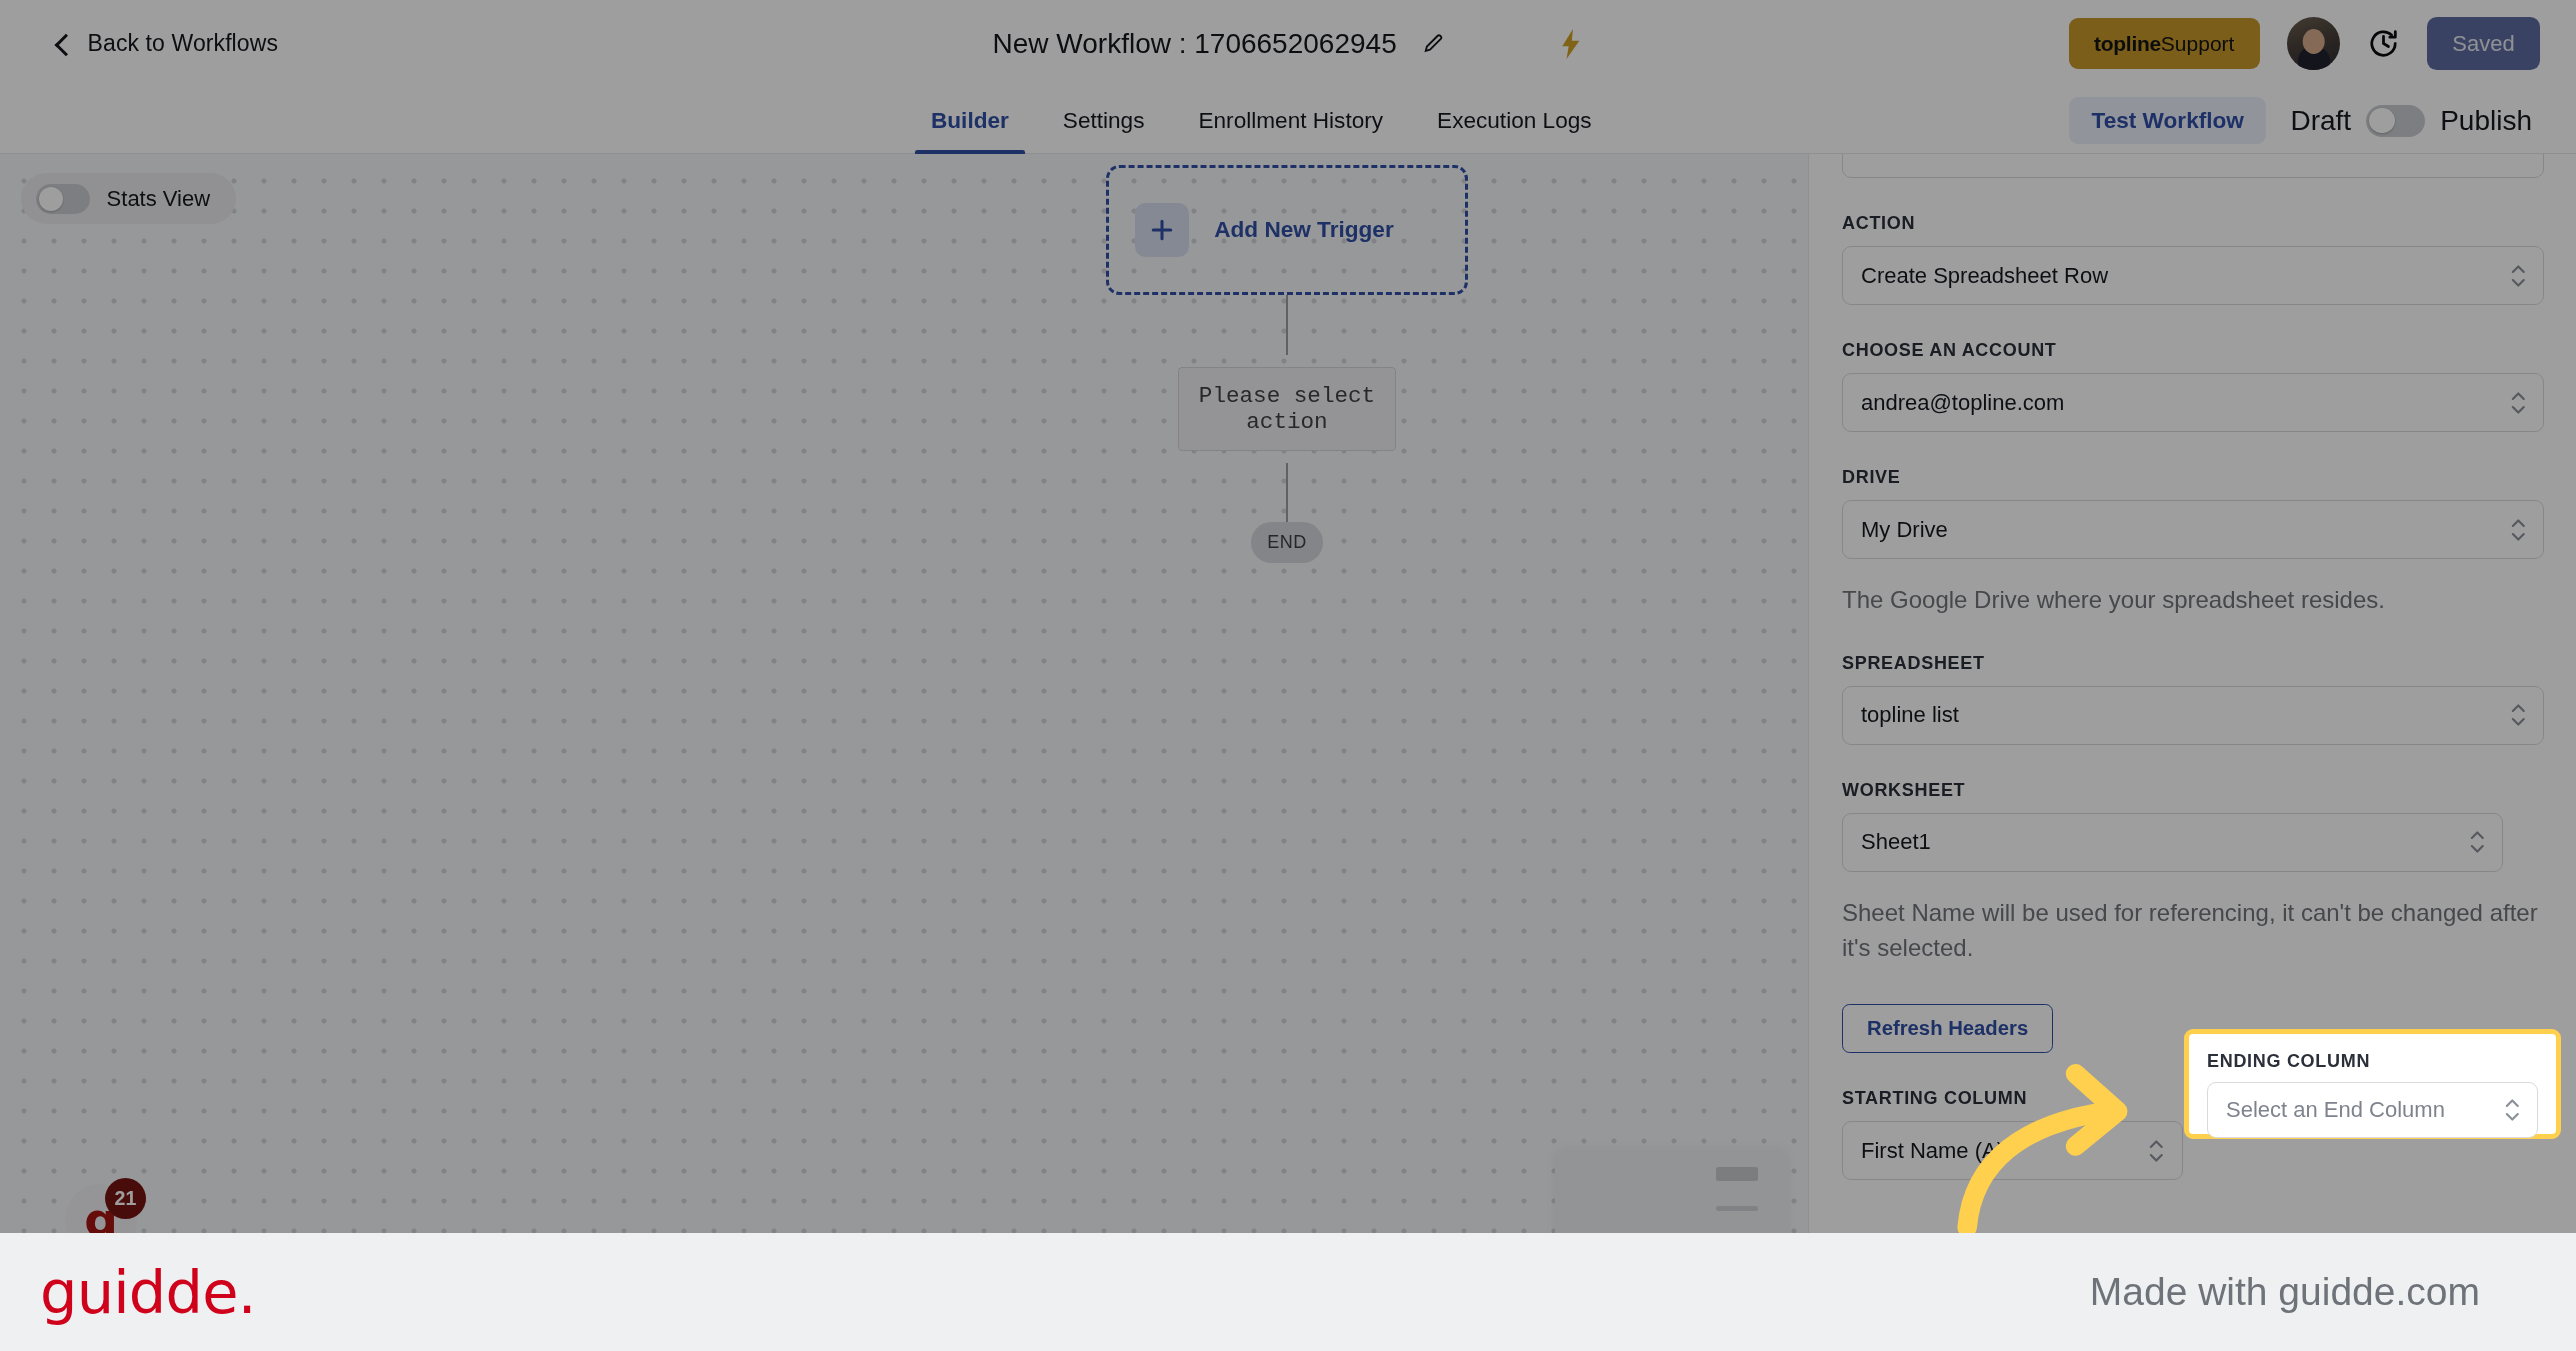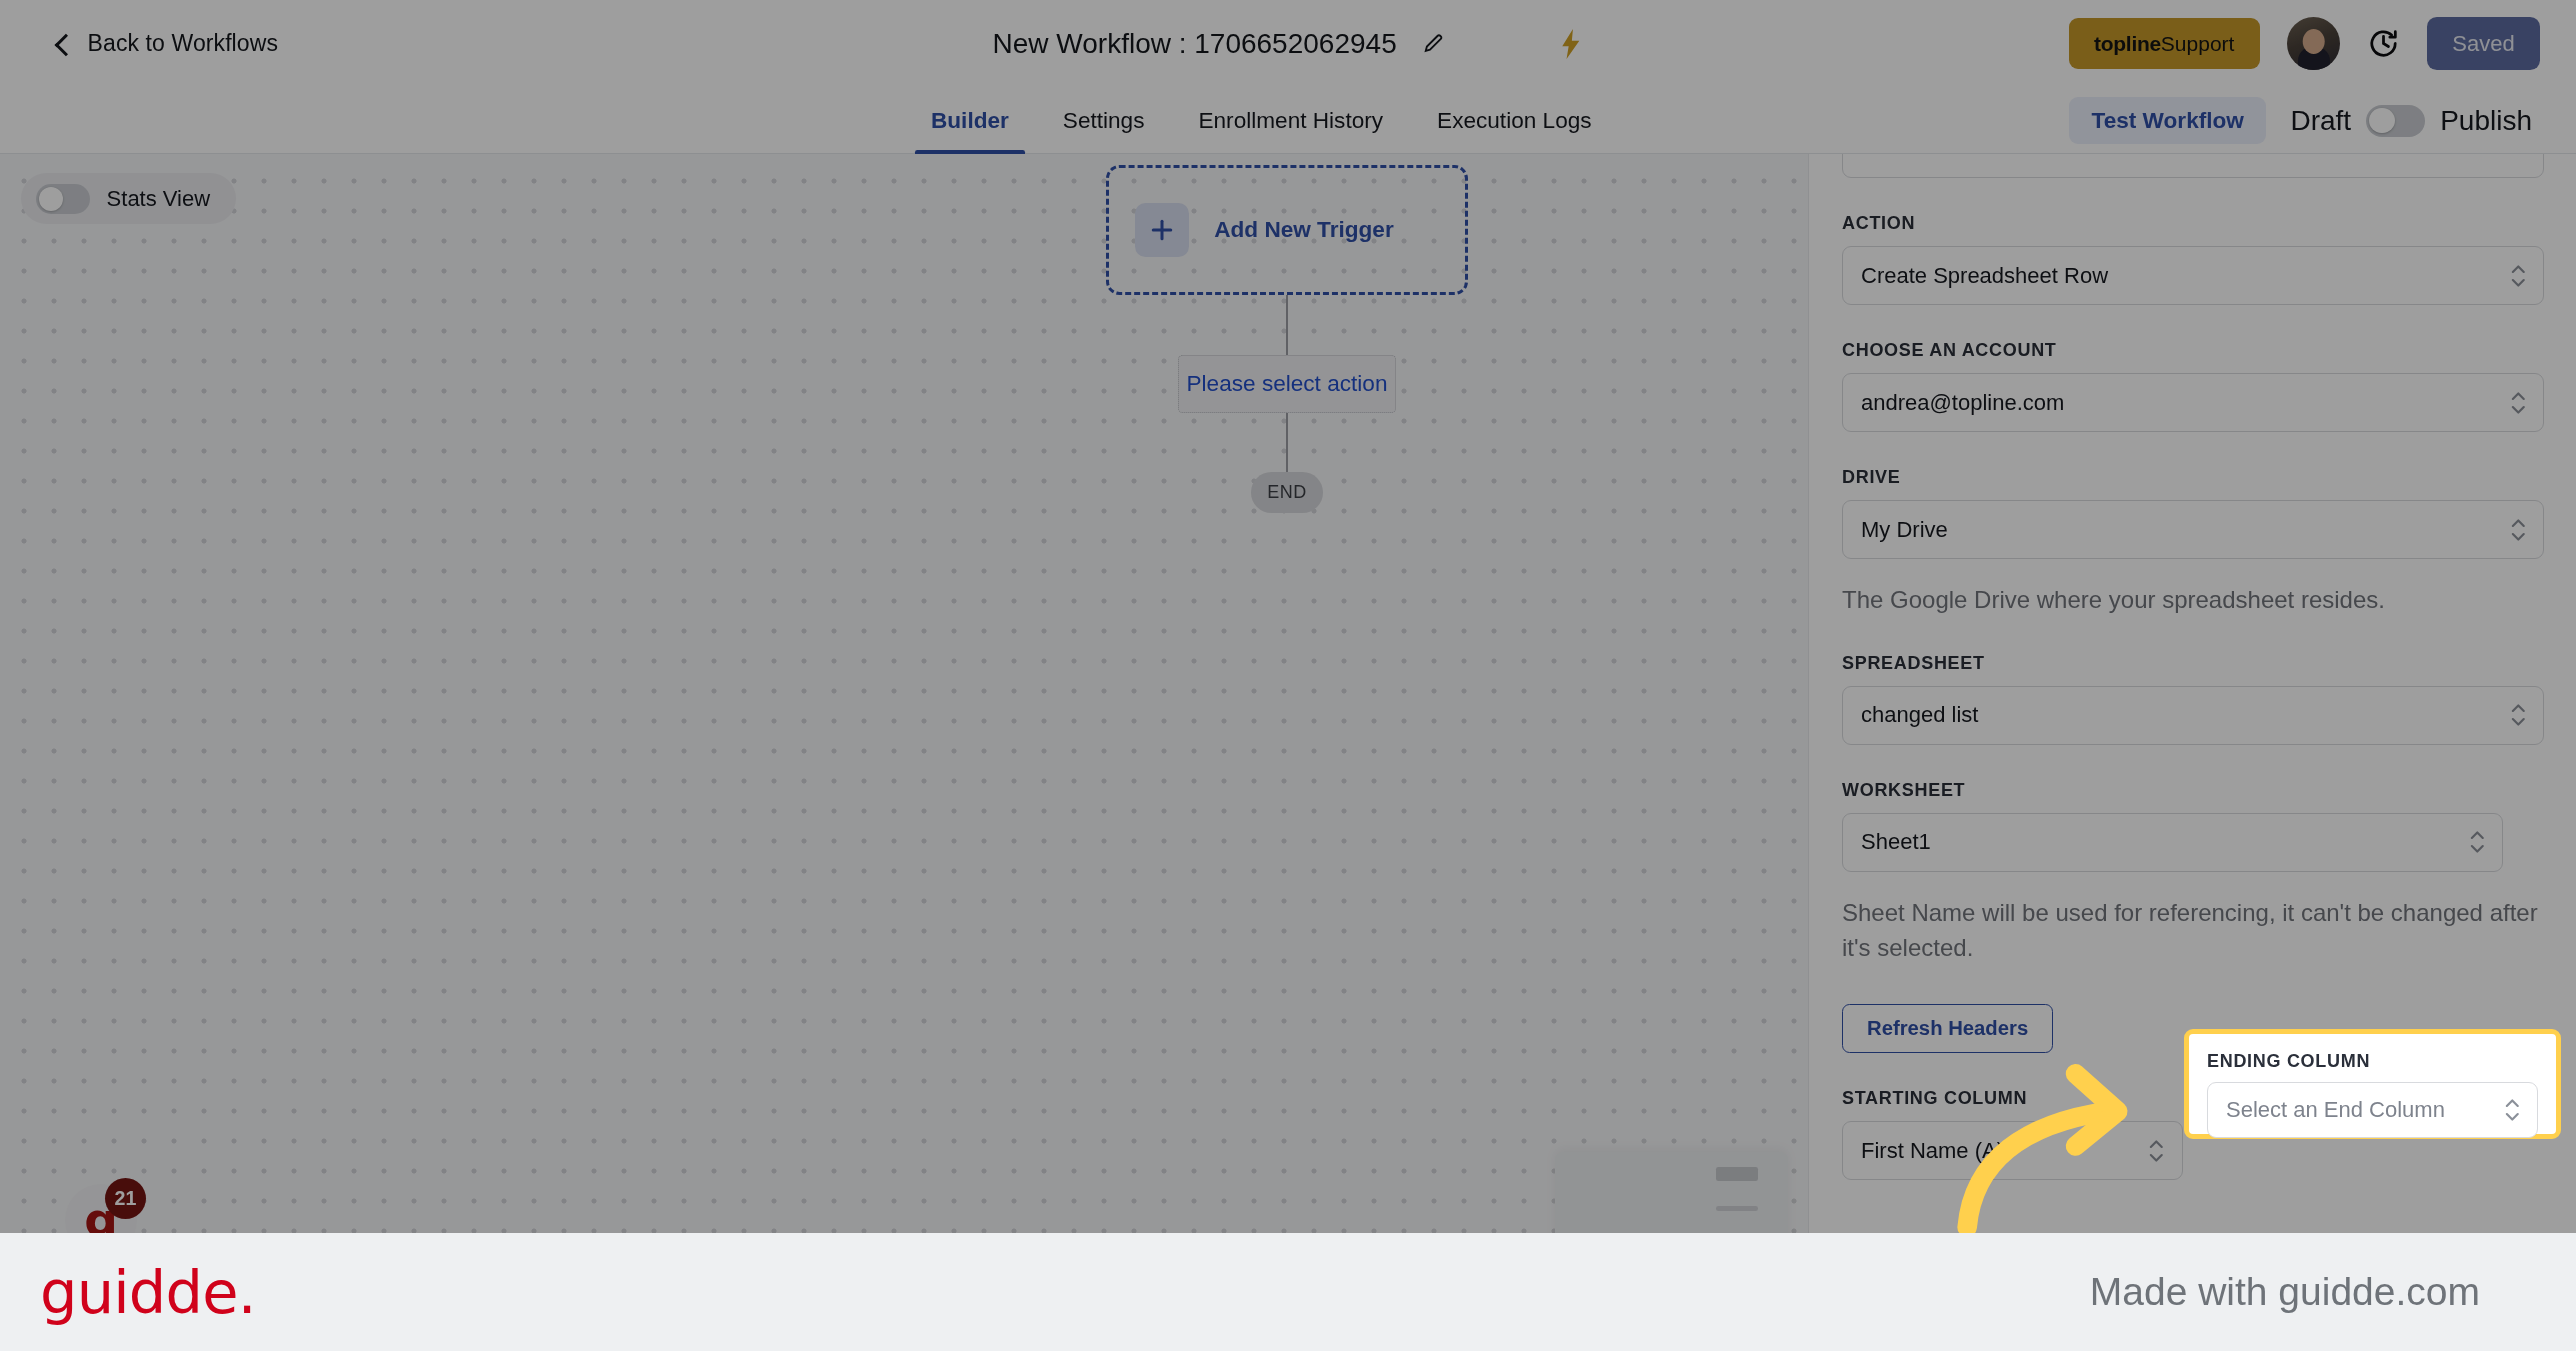--- a/index.html
+++ b/index.html
@@ -165,25 +165,25 @@
     background: #d6ddf0; display: flex; align-items: center; justify-content: center;
     flex: 0 0 auto;
   }
   .plus-tile svg { display: block; }
   .trigger-label { font-size: 22.6px; color: #2c4fb0; font-weight: 700; }
 
   .connector {
     width: 1.5px; background: #9a9da4; margin: 0 auto;
   }
   .select-action-node {
-    width: 218px; margin: 0 auto;
+    width: 218px; margin: 12px auto;
     border: 1.5px dotted #b9bcc2; border-radius: 4.5px;
     background: #eeeff2;
     padding: 15px 0; text-align: center;
-    font-size: 22.6px; color: #1d4ed8; cursor: pointer;
+    font-size: 22.6px; color: #404040; cursor: pointer; font-family: Liberation Mono, monospace;
   }
   .end-node {
     width: 72px; height: 41px; margin: 0 auto;
     border-radius: 20.3px; background: #d5d7db;
     display: flex; align-items: center; justify-content: center;
     font-size: 18px; color: #3a3d44; letter-spacing: 0.5px;
   }
 
   
   .ghost-card {
@@ -441,21 +441,21 @@
                   <polyline points="2,14 6,18 10,14"></polyline>
               </svg>
             </span>
           </div>
           <div class="field-help">The Google Drive where your spreadsheet resides.</div>
         </div>
 
         <div class="field">
           <div class="field-label">SPREADSHEET</div>
           <div class="select">
-            <span class="val">changed list</span>
+            <span class="val">topline list</span>
             <span class="chev-updown">
               <svg width="16.6" height="30" viewBox="0 0 12 22" fill="none" stroke="#8b9099" stroke-width="1.6" stroke-linecap="round" stroke-linejoin="round">
                 <polyline points="2,8 6,4 10,8"></polyline>
                   <polyline points="2,14 6,18 10,14"></polyline>
               </svg>
             </span>
           </div>
         </div>
 
         <div class="field">

